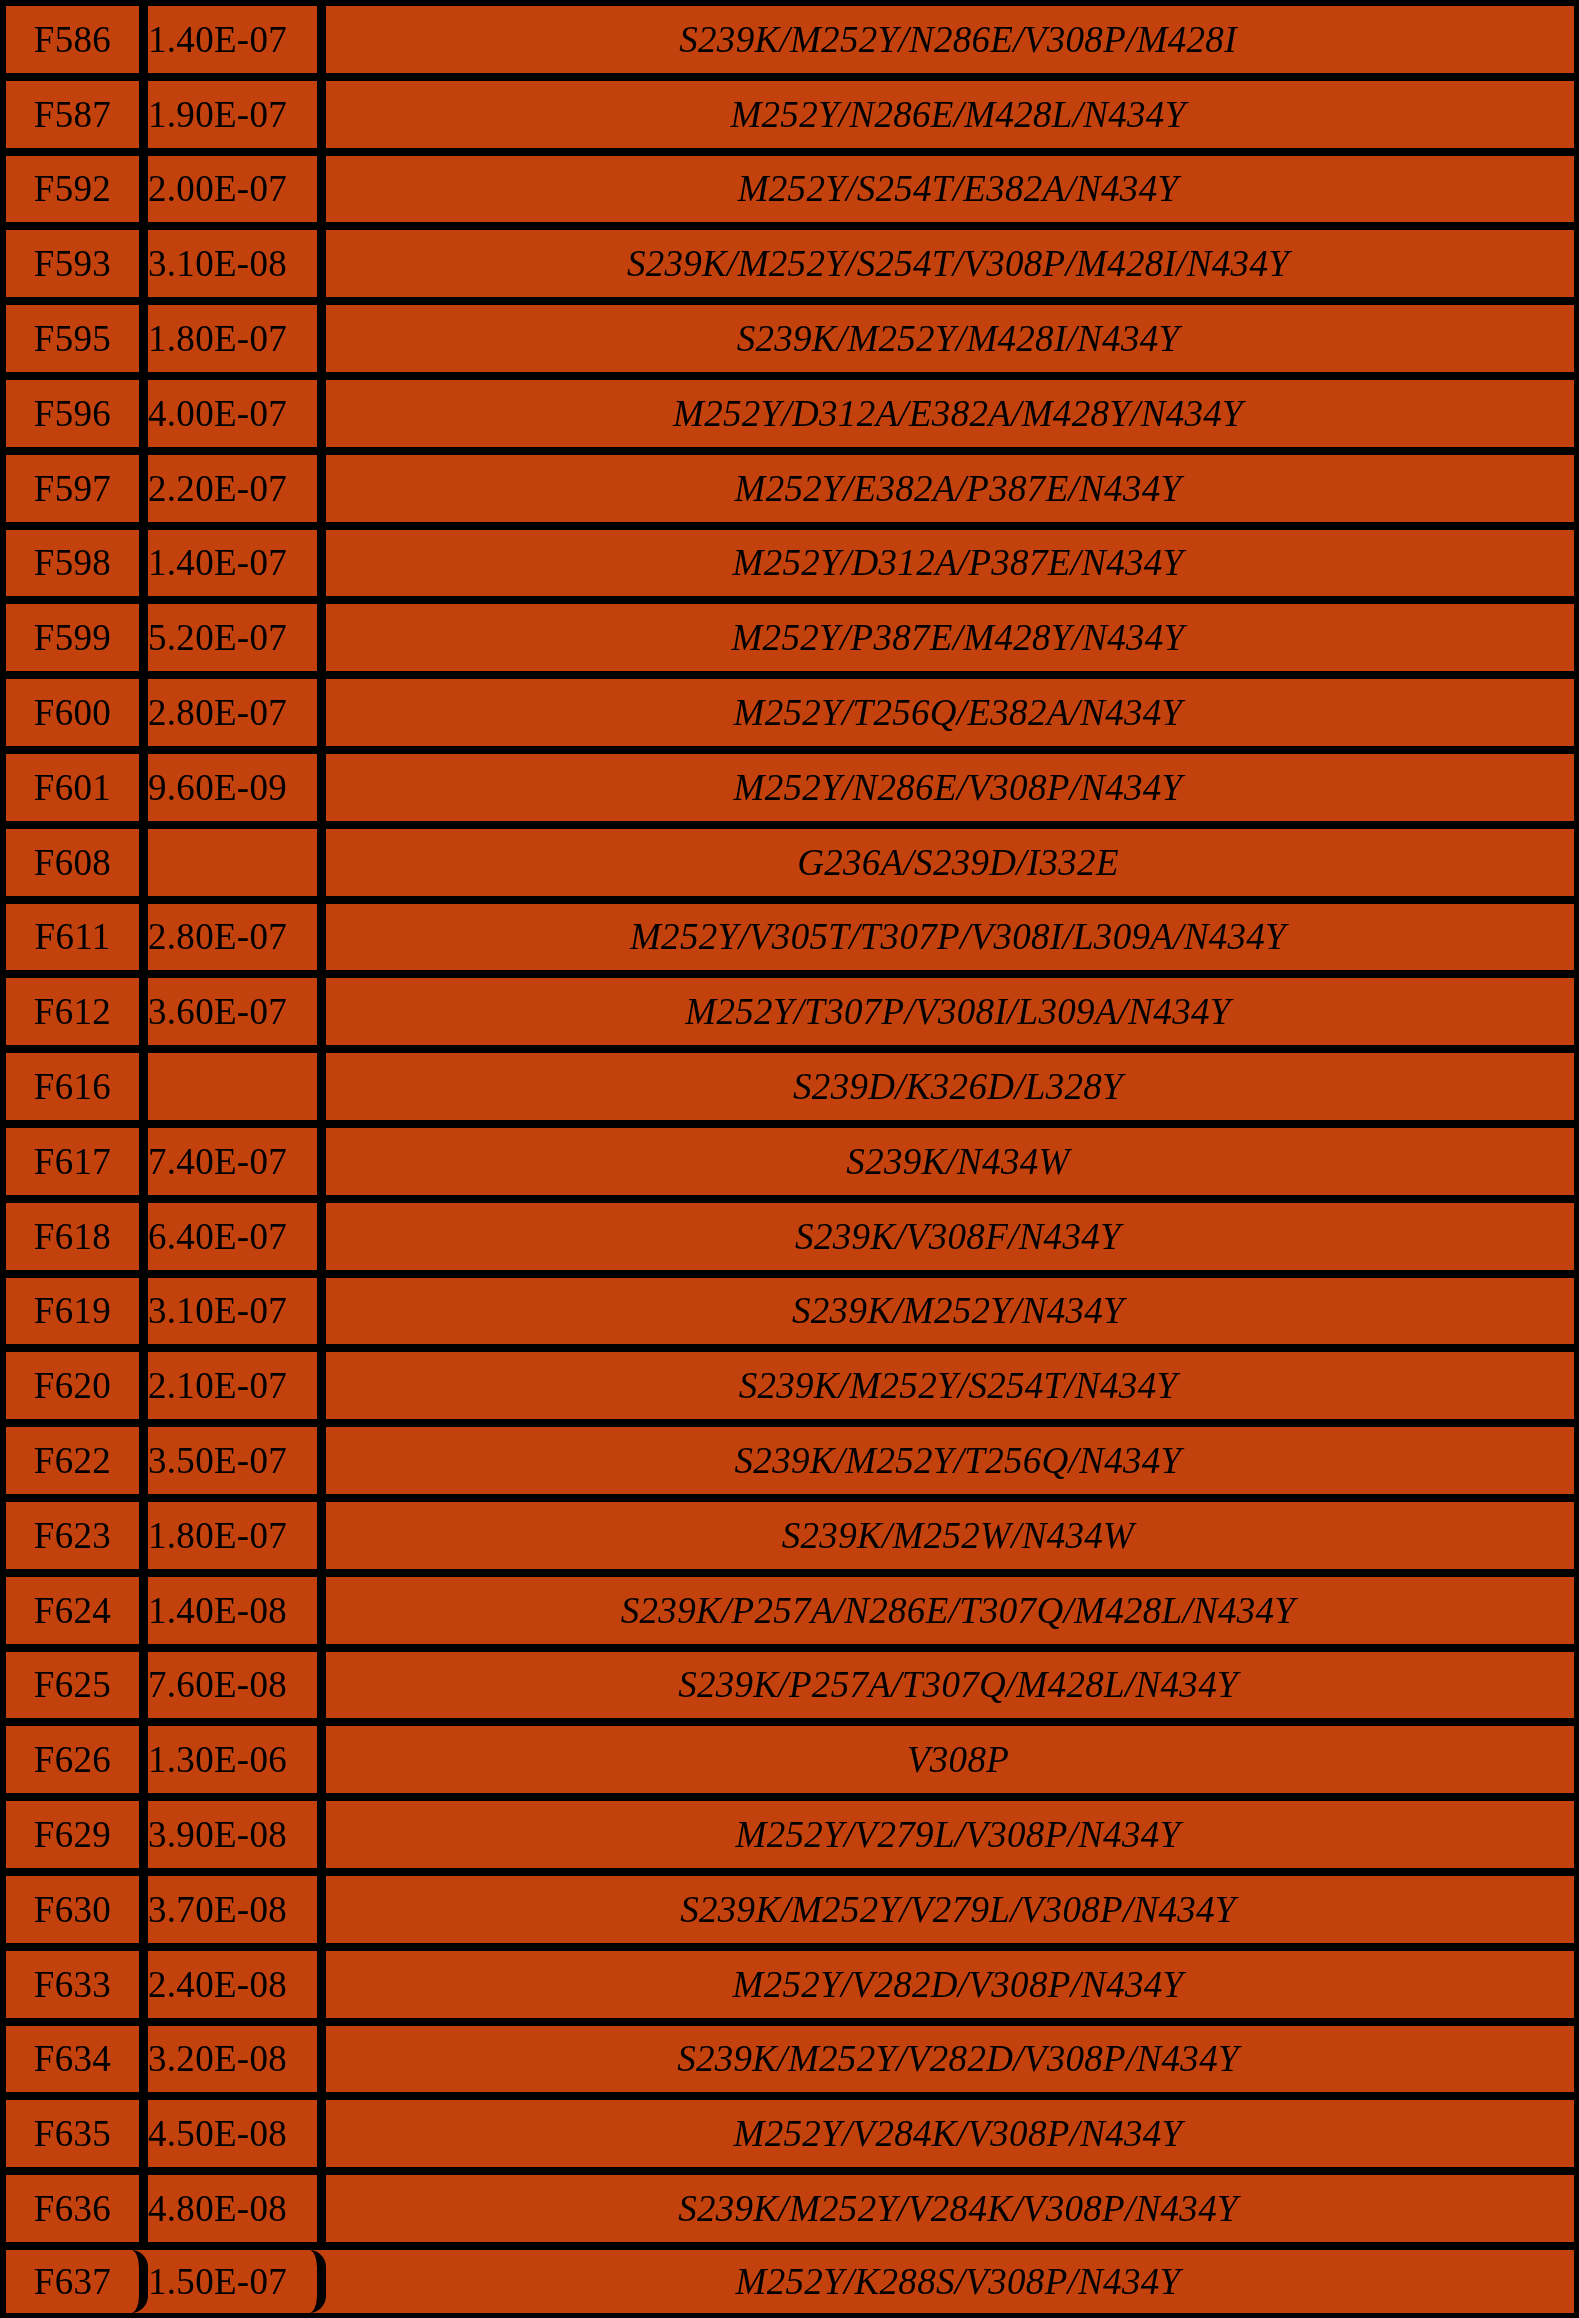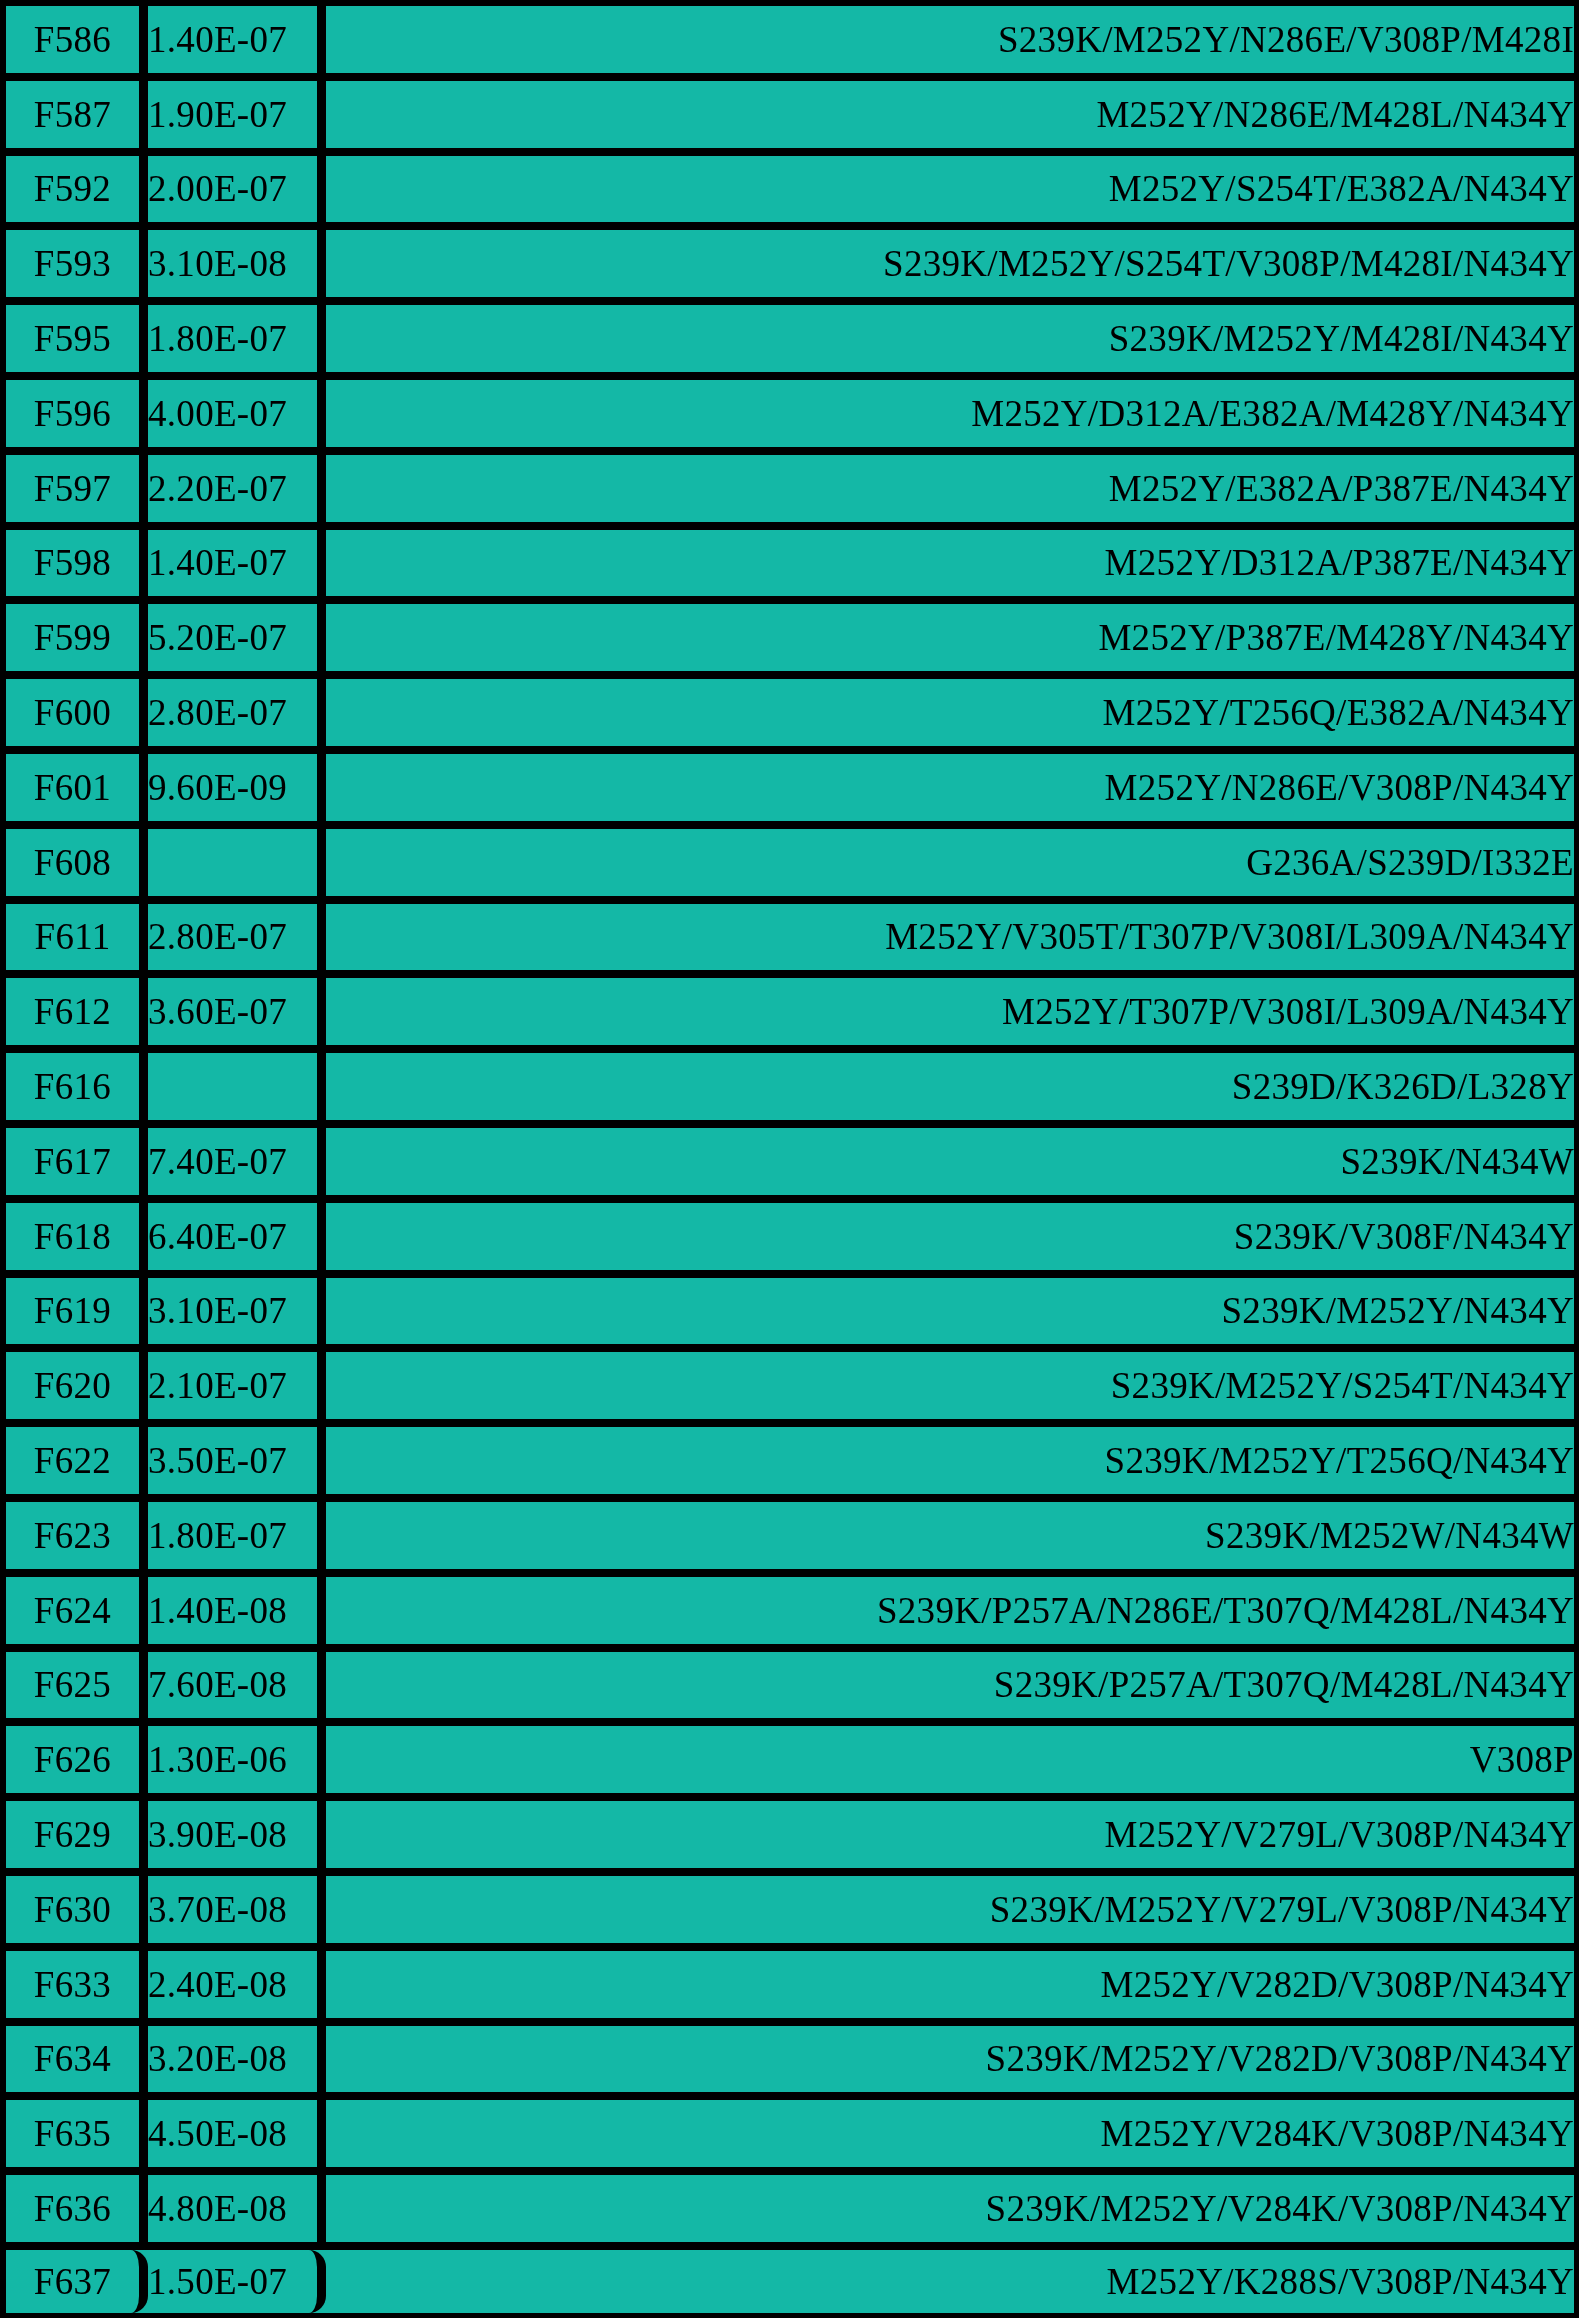--- a/index.html
+++ b/index.html
@@ -10,40 +10,40 @@
     height: 2319px;
     overflow: hidden;
   }
   table.variant-table {
     width: 1580px;
     height: 2319px;
     border-collapse: separate;
     border-spacing: 0;
     border: 6px solid #000000;
     table-layout: fixed;
-    background: #14b8a6;
+    background: #c2410c;
   }
   td {
     box-sizing: border-box;
     border-right: 9.4px solid #000000;
     border-bottom: 8.7px solid #000000;
     font-family: "Liberation Serif", "DejaVu Serif", serif;
     font-size: 37px;
     letter-spacing: 0.3px;
     color: #000000;
     vertical-align: middle;
     white-space: nowrap;
     overflow: hidden;
     padding: 0;
   }
   td.col-mut { border-right: none; }
   tr:last-child td { border-bottom: none; border-radius: 17px; }
   td.col-id  { text-align: center; }
   td.col-kd  { text-align: left; }
-  td.col-mut { text-align: right; padding-left: 16px; }
+  td.col-mut { text-align: center; padding-left: 16px; font-style: italic; }
 </style>
 </head>
 <body>
 
 <table class="variant-table">
   <colgroup>
     <col style="width:142px">
     <col style="width:178px">
     <col>
   </colgroup>

